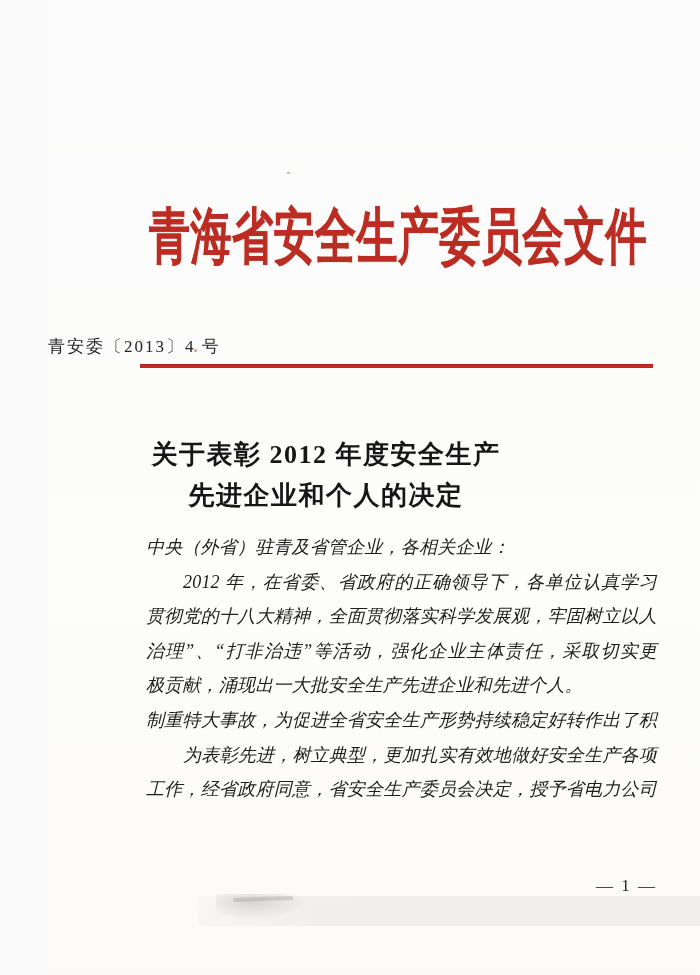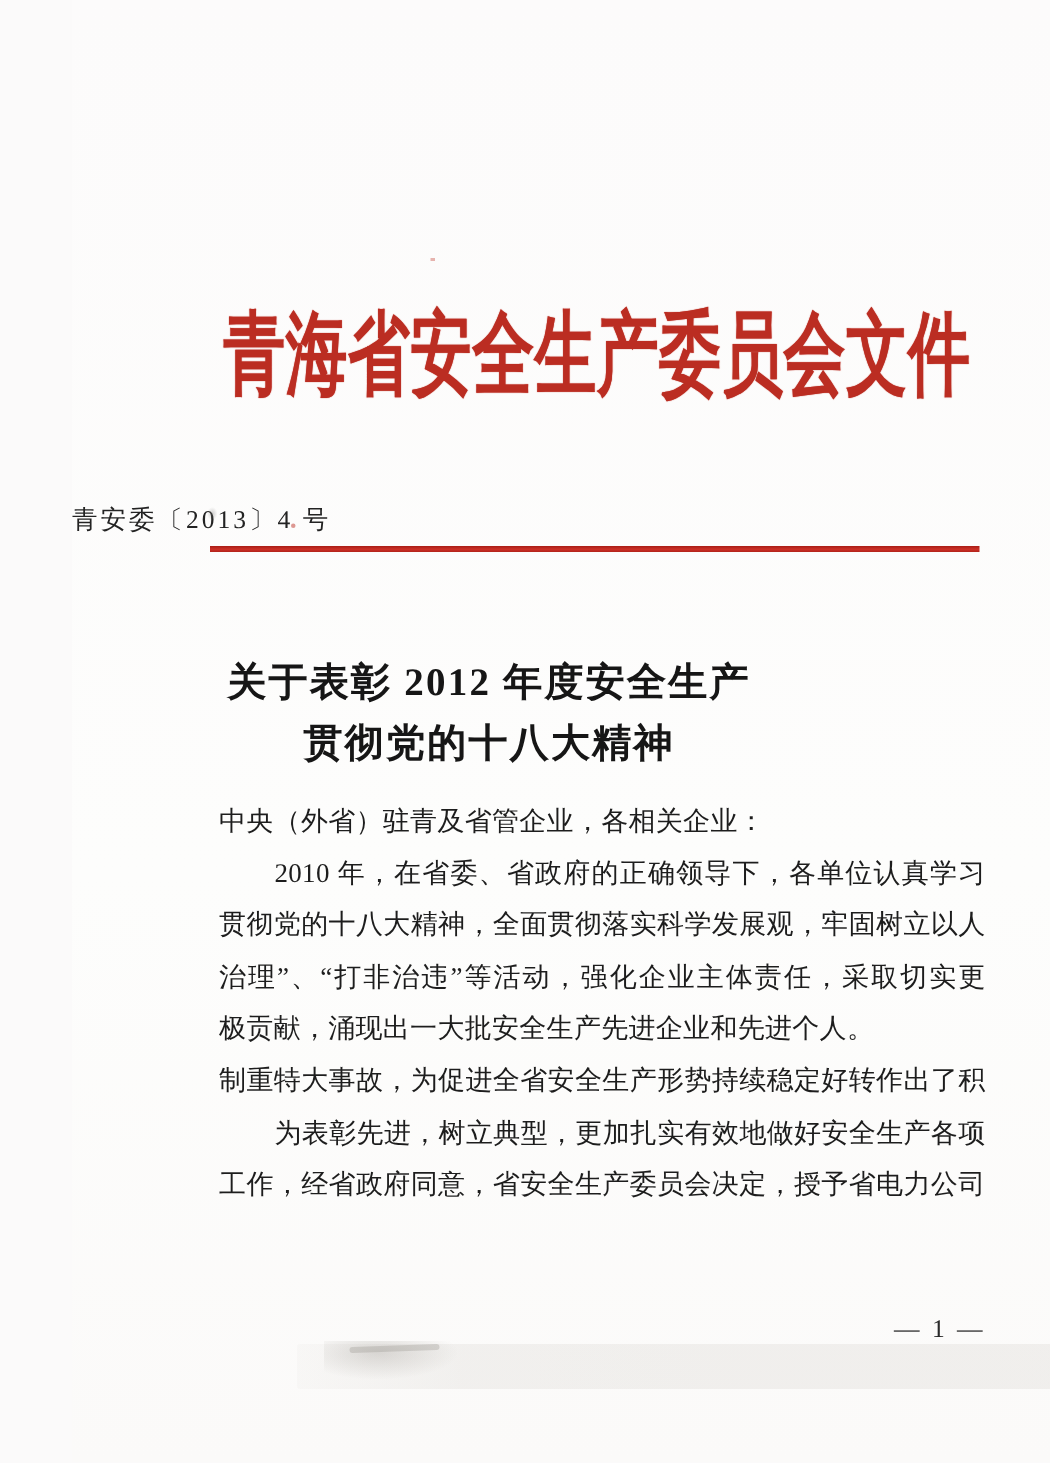--- a/index.html
+++ b/index.html
@@ -47,20 +47,21 @@
     text-align: center;
     font-size: 26px; font-weight: bold; line-height: 41px;
     letter-spacing: 1.5px;
     color: #161616;
   }
   
   .body-block {
     position: absolute; top: 530px; left: 98px; width: 511px;
     font-size: 18px;
     color: #1d1d1d;
+    font-style: italic;
   }
   .body-line {
     height: 34.6px; line-height: 34.6px;
     letter-spacing: 0.2px;
   }
   .body-line.justify {
     text-align: justify;
     text-align-last: justify;
     text-justify: inter-character;
   }
@@ -113,26 +114,26 @@
 <div class="page">
 
   <div class="header-title">青海省安全生产委员会文件</div>
 
   <div class="doc-number">青安委〔2013〕4 号</div>
 
   <div class="red-rule"></div>
 
   <div class="doc-title">
     <div>关于表彰 2012 年度安全生产</div>
-    <div>贯彻党的十八大精神</div>
+    <div>先进企业和个人的决定</div>
   </div>
 
   <div class="body-block">
     <div class="body-line">中央（外省）驻青及省管企业，各相关企业：</div>
-    <div class="body-line justify indent">2010 年，在省委、省政府的正确领导下，各单位认真学习</div>
+    <div class="body-line justify indent">2012 年，在省委、省政府的正确领导下，各单位认真学习</div>
     <div class="body-line justify">贯彻党的十八大精神，全面贯彻落实科学发展观，牢固树立以人</div>
     <div class="body-line justify">治理”、“打非治违”等活动，强化企业主体责任，采取切实更</div>
     <div class="body-line">极贡献，涌现出一大批安全生产先进企业和先进个人。</div>
     <div class="body-line justify">制重特大事故，为促进全省安全生产形势持续稳定好转作出了积</div>
     <div class="body-line justify indent">为表彰先进，树立典型，更加扎实有效地做好安全生产各项</div>
     <div class="body-line justify">工作，经省政府同意，省安全生产委员会决定，授予省电力公司</div>
   </div>
 
   <div class="page-number">— 1 —</div>
 

